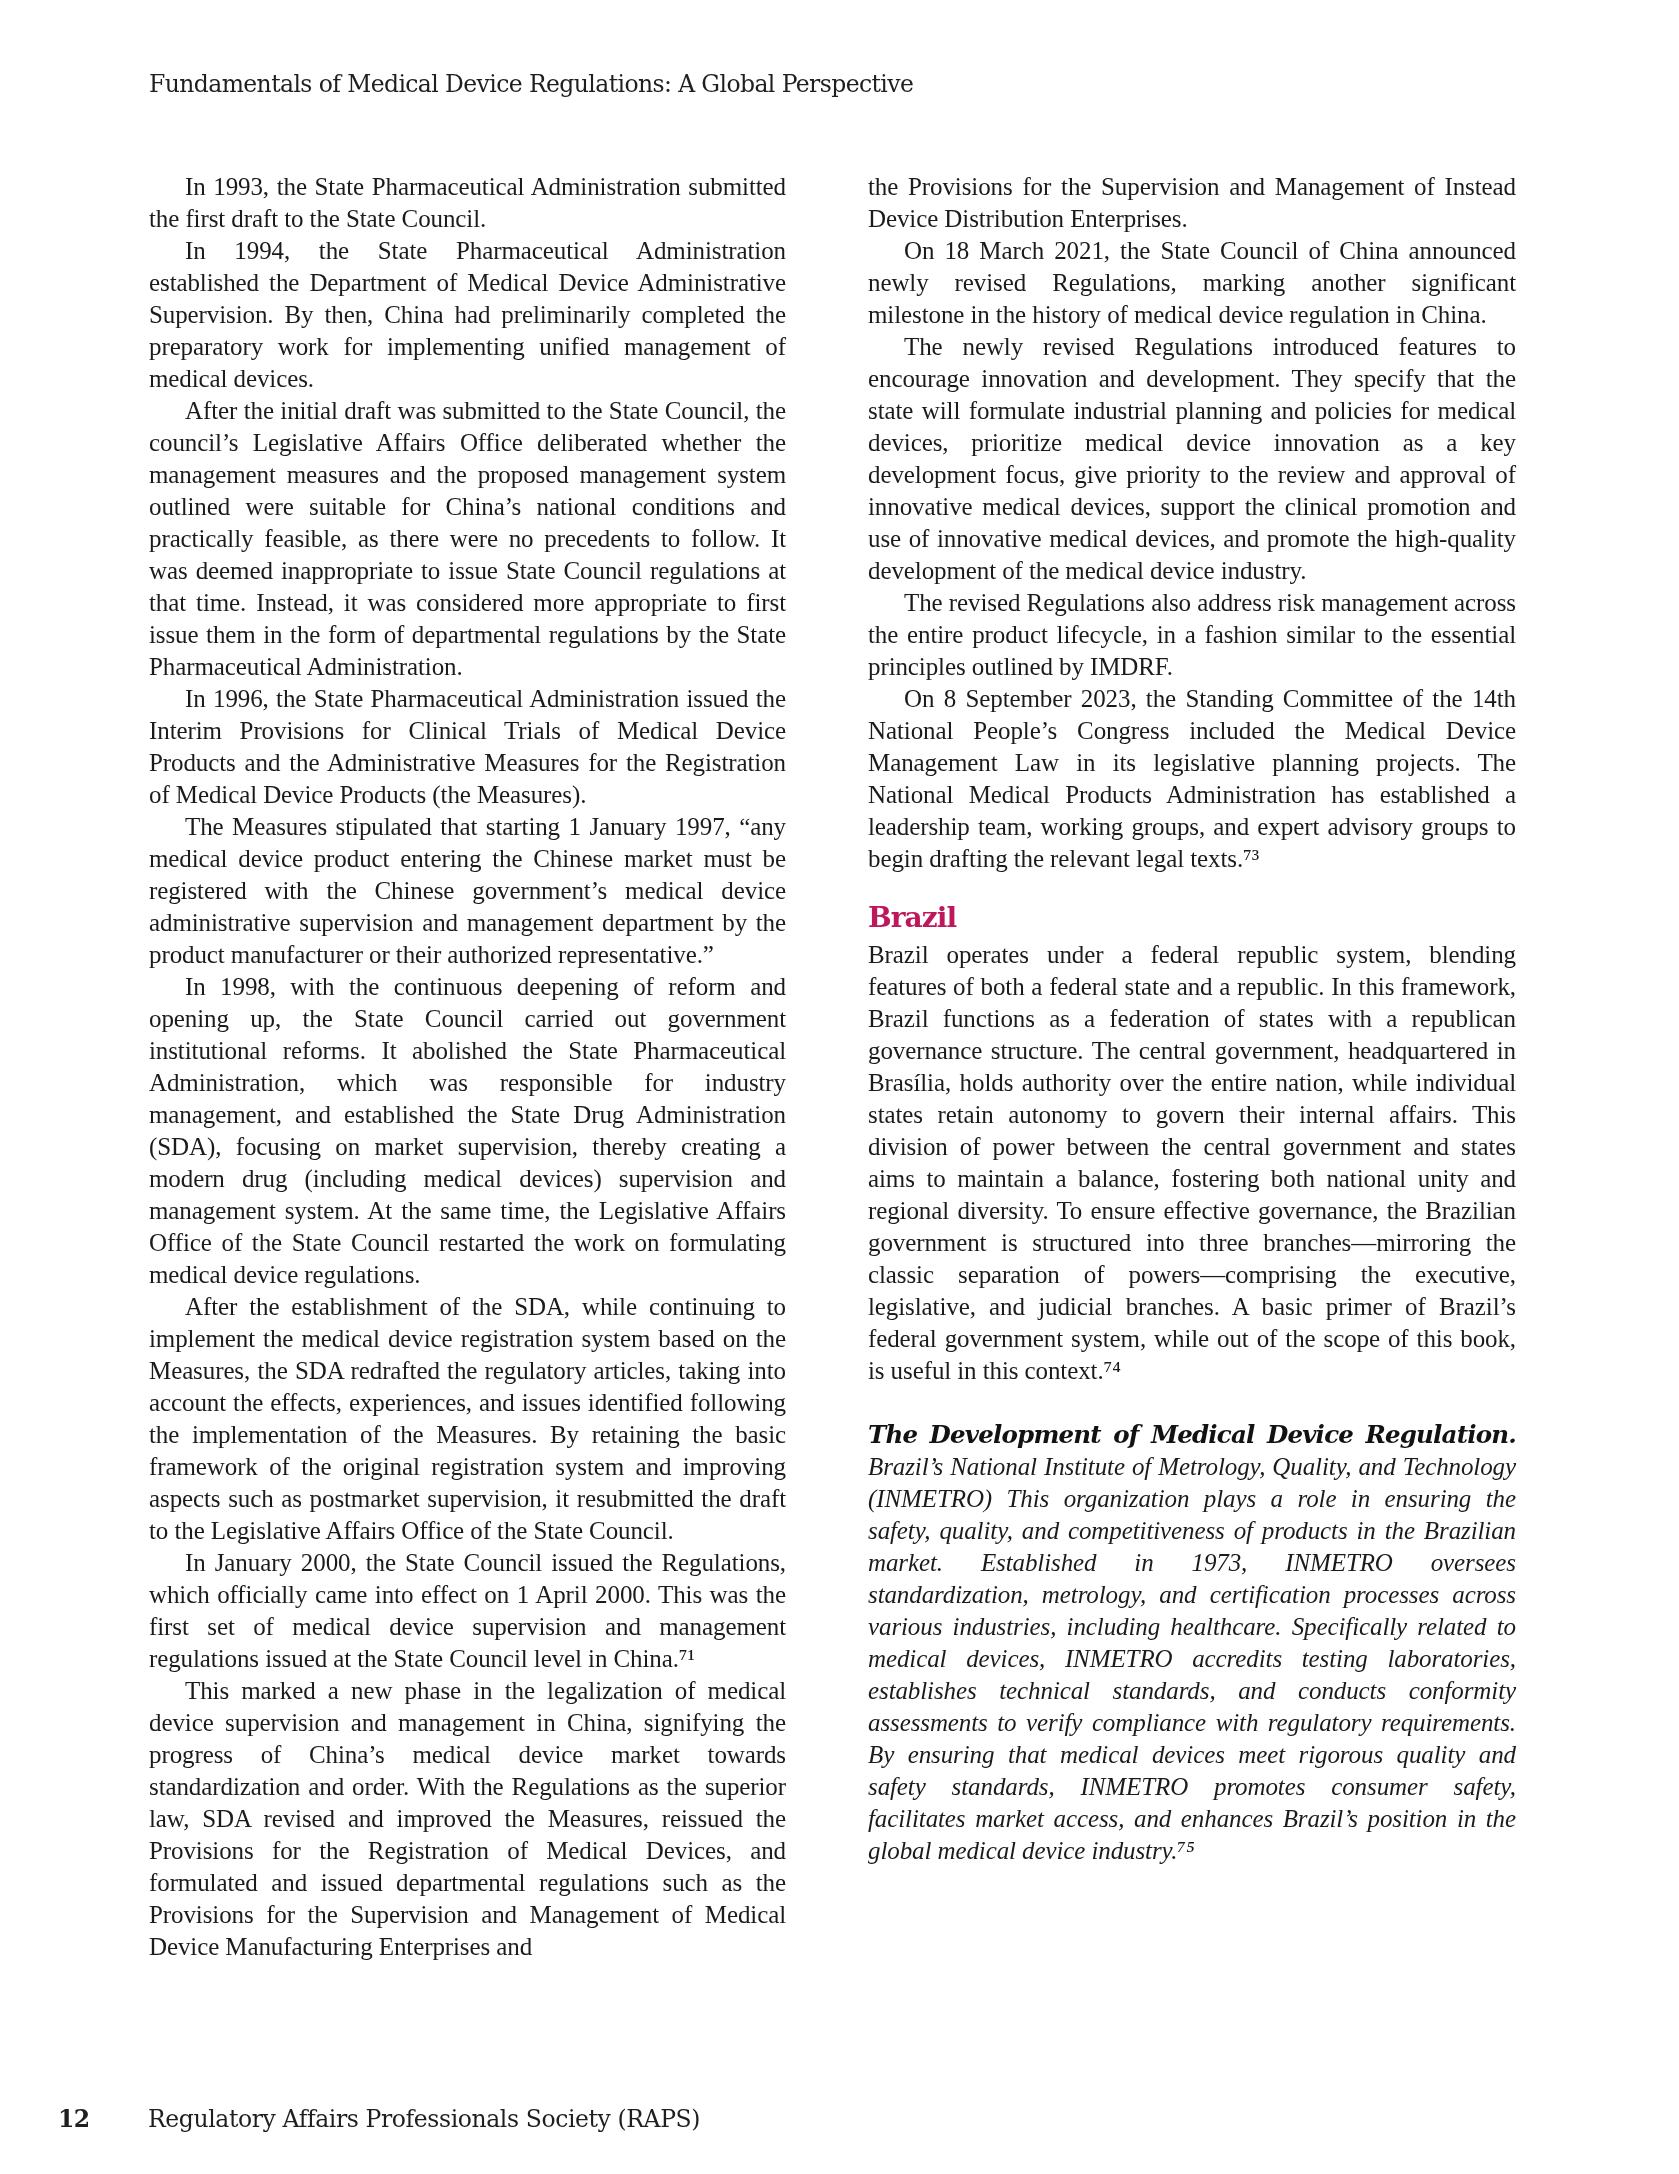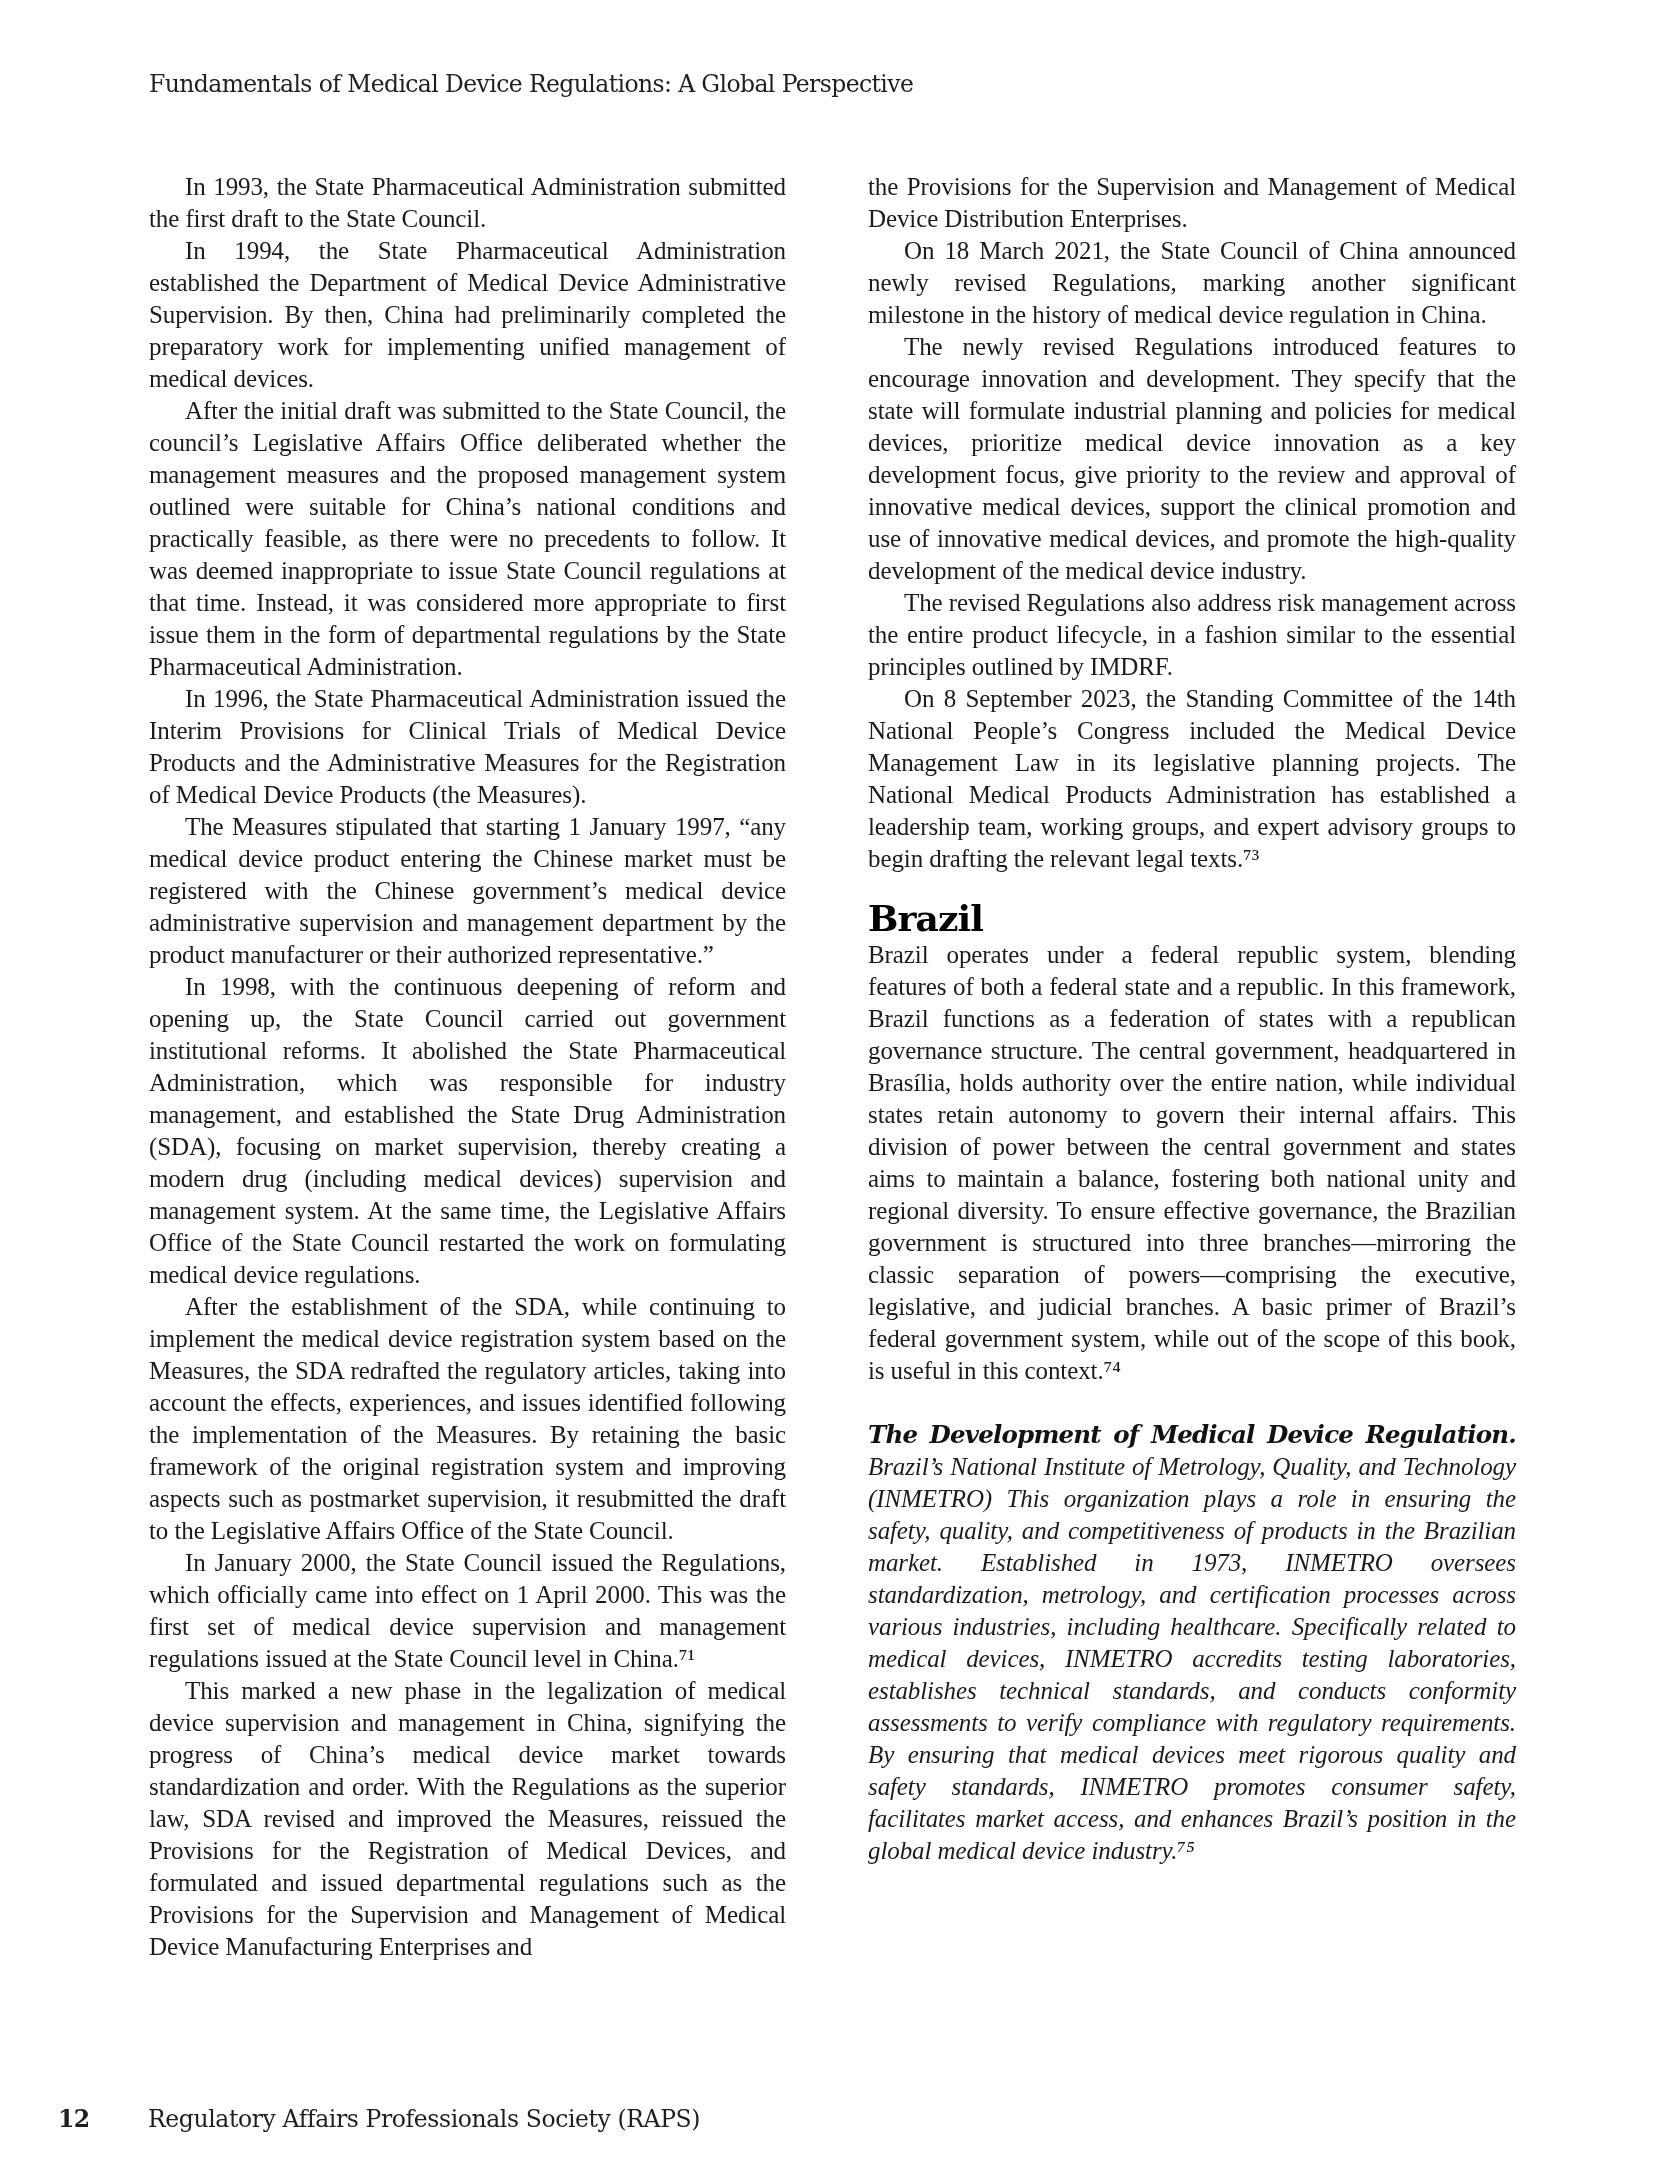--- a/index.html
+++ b/index.html
@@ -48,24 +48,24 @@
     font-size: 32px;
     line-height: 41px;
     letter-spacing: -1.4px;
     color: #121212;
     white-space: nowrap;
   }
   .subsection-heading {
     margin: 26px 0 3.8px 0;
     font-family: "DejaVu Serif", serif;
     font-weight: 700;
-    font-size: 36px;
+    font-size: 28px;
     line-height: 34px;
     letter-spacing: -0.9px;
-    color: #000000;
+    color: #be185d;
   }
   p.development { margin-top: 32px; font-style: italic; }
   .runin-bold {
     font-family: "DejaVu Serif", serif;
     font-weight: 700;
     letter-spacing: -0.8px;
     font-size: 24.5px;
     color: #121212;
   }
   .footer {
@@ -99,21 +99,21 @@
     <p class="body indent">After the initial draft was submitted to the State Council, the council’s Legislative Affairs Office deliberated whether the management measures and the proposed management system outlined were suitable for China’s national conditions and practically feasible, as there were no precedents to follow. It was deemed inappropriate to issue State Council regulations at that time. Instead, it was considered more appropriate to first issue them in the form of departmental regulations by the State Pharmaceutical Administration.</p>
     <p class="body indent">In 1996, the State Pharmaceutical Administration issued the Interim Provisions for Clinical Trials of Medical Device Products and the Administrative Measures for the Registration of Medical Device Products (the Measures).</p>
     <p class="body indent">The Measures stipulated that starting 1 January 1997, “any medical device product entering the Chinese market must be registered with the Chinese government’s medical device administrative supervision and management department by the product manufacturer or their authorized representative.”</p>
     <p class="body indent">In 1998, with the continuous deepening of reform and opening up, the State Council carried out government institutional reforms. It abolished the State Pharmaceutical Administration, which was responsible for industry management, and established the State Drug Administration (SDA), focusing on market supervision, thereby creating a modern drug (including medical devices) supervision and management system. At the same time, the Legislative Affairs Office of the State Council restarted the work on formulating medical device regulations.</p>
     <p class="body indent">After the establishment of the SDA, while continuing to implement the medical device registration system based on the Measures, the SDA redrafted the regulatory articles, taking into account the effects, experiences, and issues identified following the implementation of the Measures. By retaining the basic framework of the original registration system and improving aspects such as postmarket supervision, it resubmitted the draft to the Legislative Affairs Office of the State Council.</p>
     <p class="body indent">In January 2000, the State Council issued the Regulations, which officially came into effect on 1 April 2000. This was the first set of medical device supervision and management regulations issued at the State Council level in China.⁷¹</p>
     <p class="body indent">This marked a new phase in the legalization of medical device supervision and management in China, signifying the progress of China’s medical device market towards standardization and order. With the Regulations as the superior law, SDA revised and improved the Measures, reissued the Provisions for the Registration of Medical Devices, and formulated and issued departmental regulations such as the Provisions for the Supervision and Management of Medical Device Manufacturing Enterprises and</p>
   </div>
 
   <div class="col col-right">
-    <p class="body">the Provisions for the Supervision and Management of Medical Device Distribution Enterprises.</p>
+    <p class="body">the Provisions for the Supervision and Management of Instead Device Distribution Enterprises.</p>
     <p class="body indent">On 18 March 2021, the State Council of China announced newly revised Regulations, marking another significant milestone in the history of medical device regulation in China.</p>
     <p class="body indent">The newly revised Regulations introduced features to encourage innovation and development. They specify that the state will formulate industrial planning and policies for medical devices, prioritize medical device innovation as a key development focus, give priority to the review and approval of innovative medical devices, support the clinical promotion and use of innovative medical devices, and promote the high-quality development of the medical device industry.</p>
     <p class="body indent">The revised Regulations also address risk management across the entire product lifecycle, in a fashion similar to the essential principles outlined by IMDRF.</p>
     <p class="body indent">On 8 September 2023, the Standing Committee of the 14th National People’s Congress included the Medical Device Management Law in its legislative planning projects. The National Medical Products Administration has established a leadership team, working groups, and expert advisory groups to begin drafting the relevant legal texts.⁷³</p>
 
 
     <h3 class="subsection-heading">Brazil</h3>
 
     <p class="body">Brazil operates under a federal republic system, blending features of both a federal state and a republic. In this framework, Brazil functions as a federation of states with a republican governance structure. The central government, headquartered in Brasília, holds authority over the entire nation, while individual states retain autonomy to govern their internal affairs. This division of power between the central government and states aims to maintain a balance, fostering both national unity and regional diversity. To ensure effective governance, the Brazilian government is structured into three branches—mirroring the classic separation of powers—comprising the executive, legislative, and judicial branches. A basic primer of Brazil’s federal government system, while out of the scope of this book, is useful in this context.⁷⁴</p>
 

